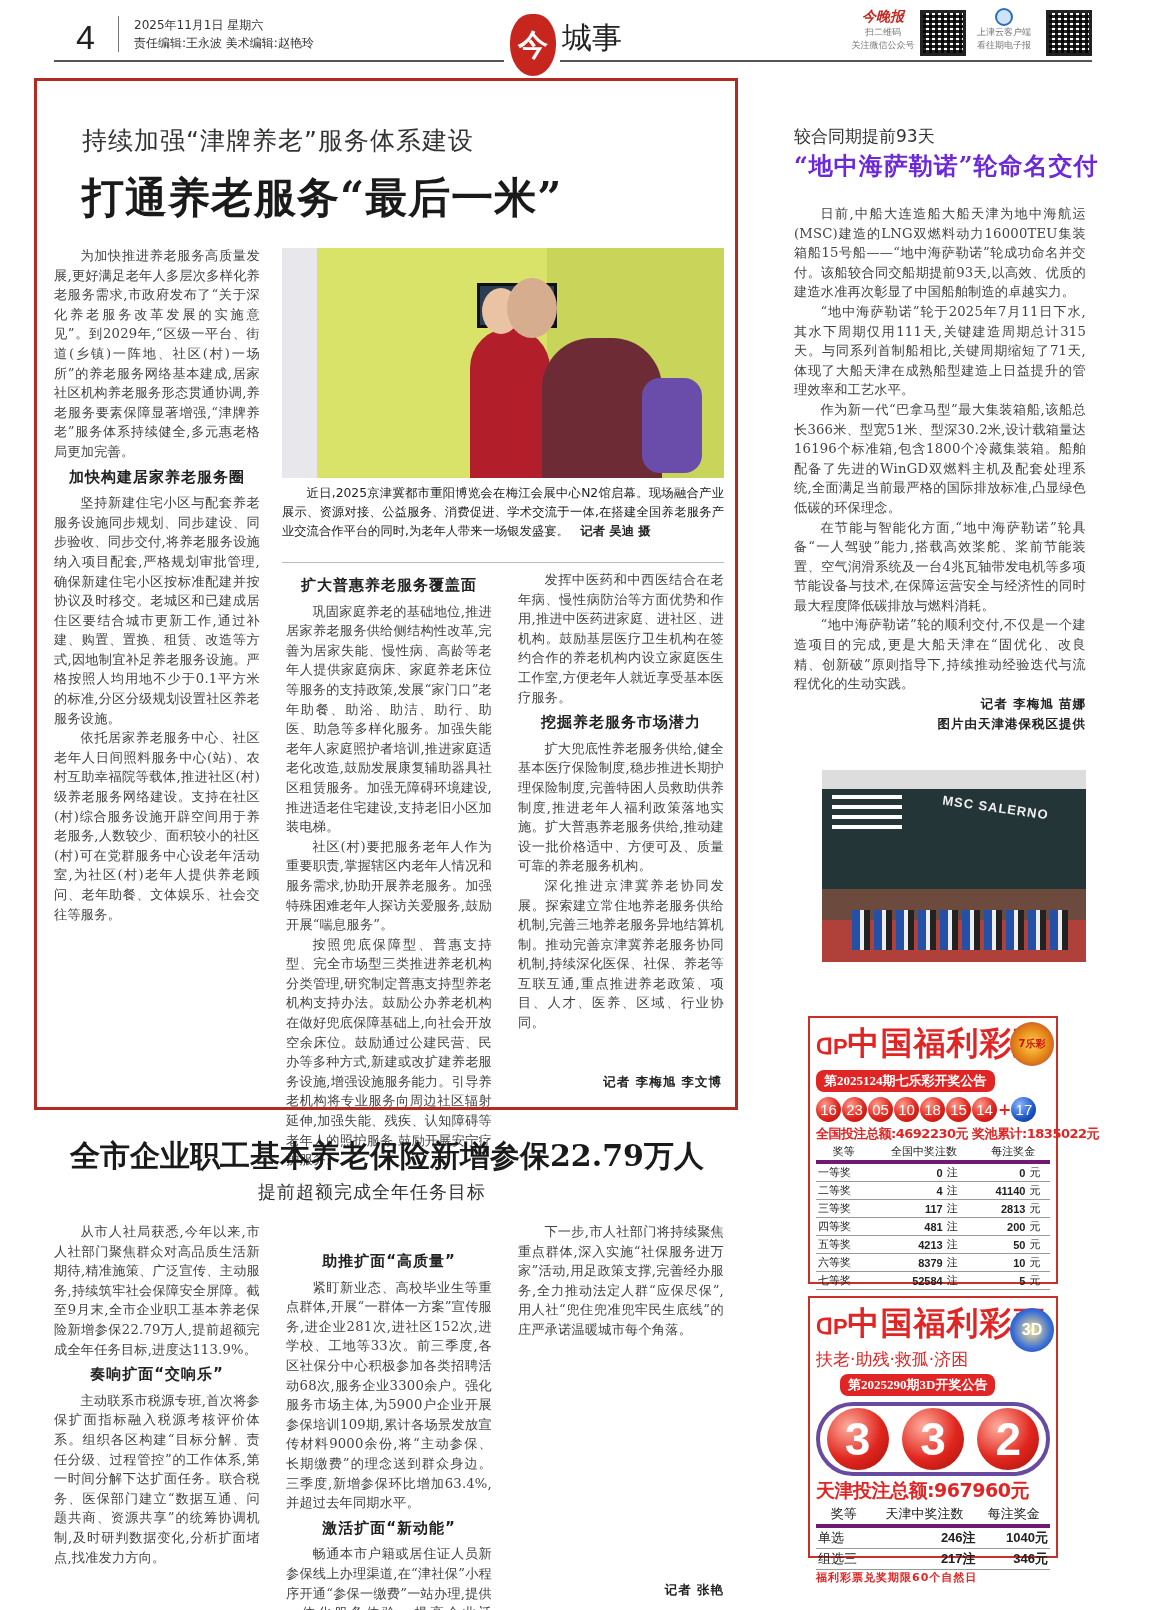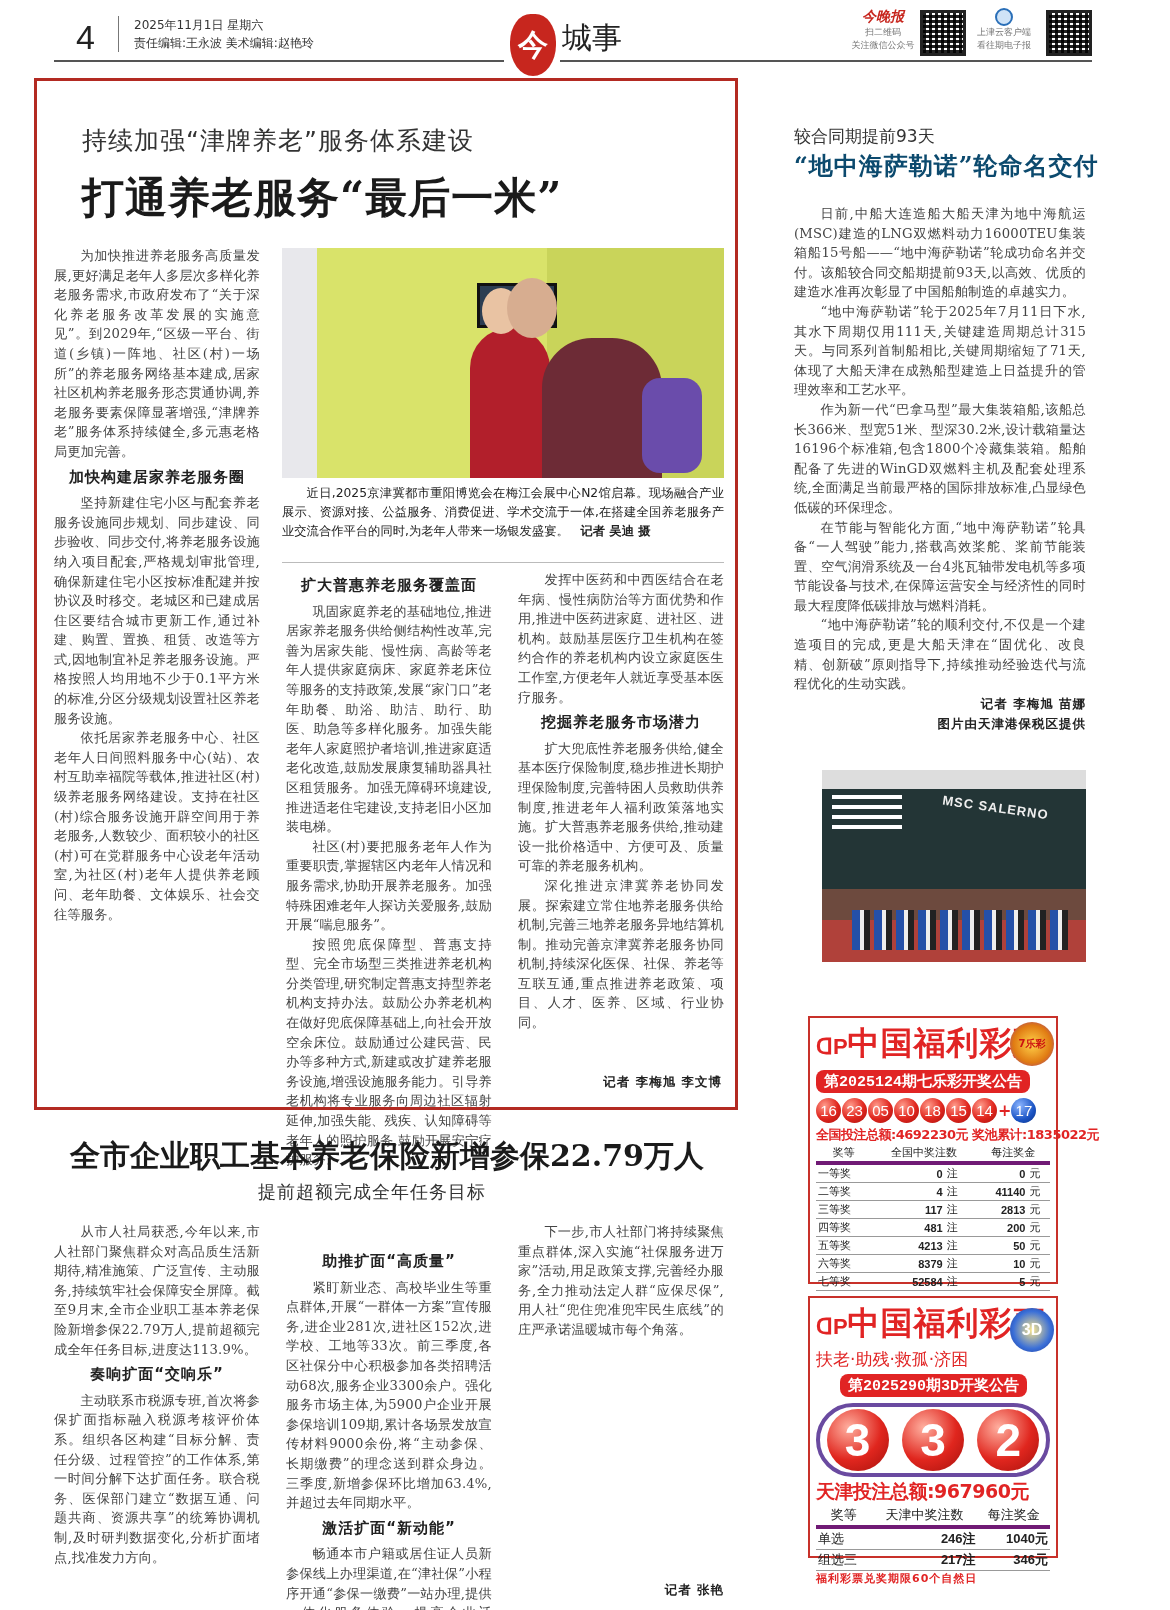--- a/index.html
+++ b/index.html
@@ -23,26 +23,26 @@
 
 .mainbox{left:34px;top:78px;width:704px;height:1032px;border:3px solid #b32a22}
 .kicker{left:82px;top:124px;font-family:"DejaVu Sans",sans-serif;font-size:25px;color:#333;letter-spacing:1px}
 .headline{left:82px;top:170px;font-family:"DejaVu Serif",serif;font-weight:bold;font-size:42px;color:#1a1a1a;letter-spacing:1px}
 .photo1{left:282px;top:248px;width:442px;height:230px;background:linear-gradient(90deg,#e8e8ec 0 8%,#d9e36a 8% 60%,#c9d45a 60% 100%);overflow:hidden}
 .caption{font-family:"DejaVu Sans",sans-serif;font-size:12.3px;line-height:19px;color:#222;text-align:justify}
 .caption p{text-indent:2em}
 .sep-line{height:1px;background:#bbb}
 
 .r-kicker{left:794px;top:125px;font-family:"DejaVu Sans",sans-serif;font-size:17px;color:#333}
-.r-head{left:794px;top:150px;font-family:"DejaVu Serif",serif;font-weight:bold;font-size:24px;color:#0c4a6e;letter-spacing:1px}
+.r-head{left:794px;top:150px;font-family:"DejaVu Serif",serif;font-weight:bold;font-size:24px;color:#6d28d9;letter-spacing:1px}
 .photo2{left:822px;top:770px;width:264px;height:192px;background:linear-gradient(180deg,#ddd 0 10%,#233536 10% 62%,#6d4a3e 62% 78%,#b0413a 78% 100%);overflow:hidden}
 
 .lot{border:2px solid #c8312a;background:#fff}
 .lot-brand{font-family:"DejaVu Sans",sans-serif;font-weight:bold;color:#e12424;font-size:32px;letter-spacing:1px}
-.lot-banner{background:#e12424;color:#fff;font-family:Liberation Mono, monospace;font-weight:bold;font-size:15px;border-radius:8px;padding:2px 8px;display:inline-block}
+.lot-banner{background:#e12424;color:#fff;font-family:Liberation Serif, serif;font-weight:bold;font-size:13px;border-radius:8px;padding:2px 8px;display:inline-block}
 .ball{display:inline-flex;width:25px;height:25px;border-radius:50%;background:radial-gradient(circle at 35% 30%,#ff9a8a,#e0261e 55%,#a5100c);color:#fff;font-family:"Liberation Sans",sans-serif;font-size:15px;align-items:center;justify-content:center;margin-right:1px}
 .ball.blue{background:radial-gradient(circle at 35% 30%,#8ab4ff,#1b54c4 60%,#0b2f80)}
 .lot-total{font-family:"DejaVu Sans",sans-serif;font-weight:bold;color:#e12424;font-size:13px;white-space:nowrap;letter-spacing:-0.5px}
 .lot-table{width:100%;border-collapse:collapse;font-family:"DejaVu Sans",sans-serif;font-size:11px;color:#222}
 .lot-table th{font-weight:normal;text-align:center;padding:1px 2px;border-bottom:4px solid #701a75}
 .lot-table td{padding:1px 2px;border-bottom:1px solid #999}
 .lot-table td.num{text-align:right;font-weight:bold;font-family:"Liberation Sans",sans-serif}
 .big-ball{display:inline-flex;width:62px;height:62px;border-radius:50%;background:radial-gradient(circle at 35% 30%,#ffb0a0,#e0261e 55%,#a5100c);color:#fff;font-family:"Liberation Sans",sans-serif;font-weight:bold;font-size:46px;align-items:center;justify-content:center}
 
 .b-head{left:70px;top:1136px;font-family:"DejaVu Serif",serif;font-weight:bold;font-size:30px;color:#1a1a1a}

